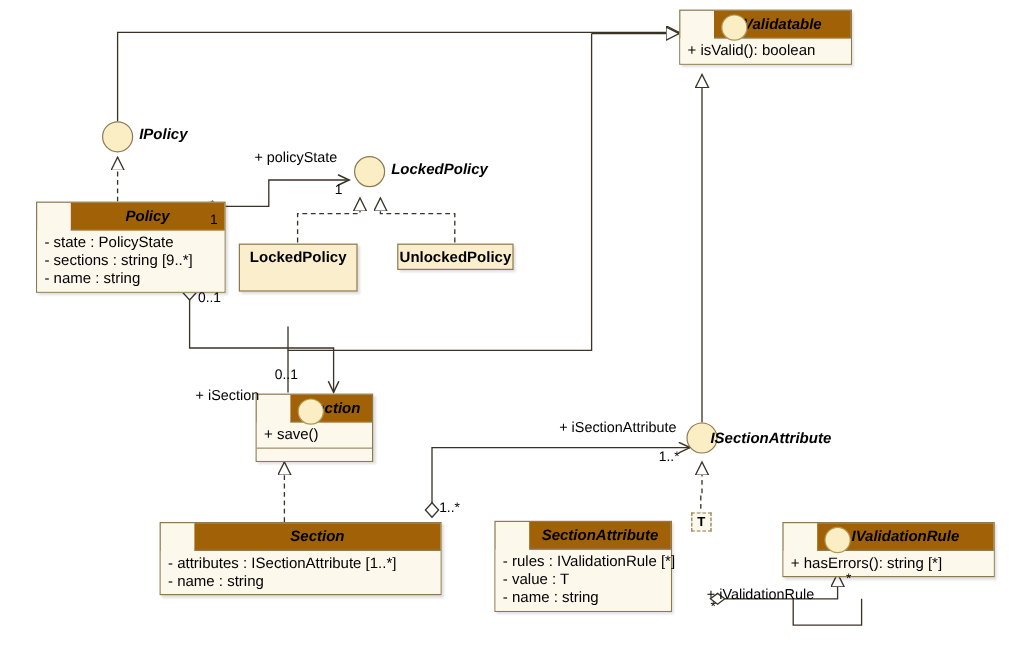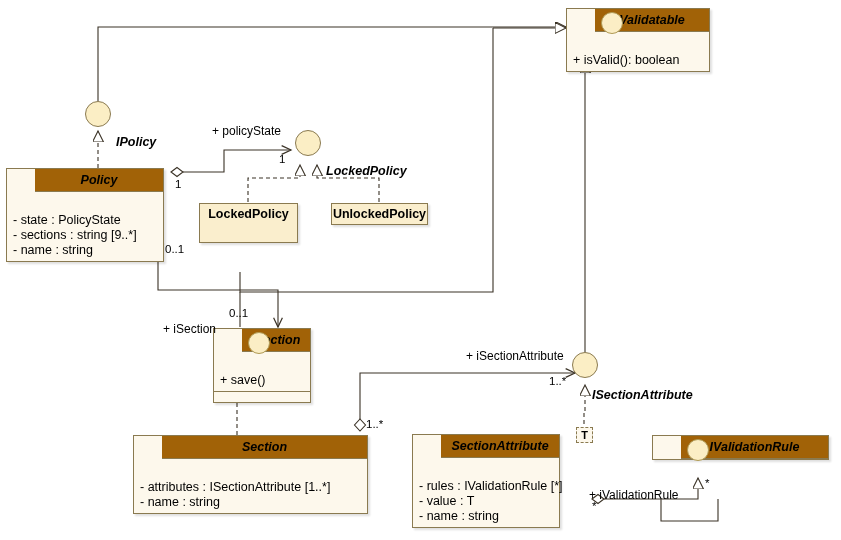--- a/index.html
+++ b/index.html
@@ -6,34 +6,34 @@
   body{width:841px;height:540px;font-family:"Liberation Sans",sans-serif;overflow:hidden;}
   #canvas{position:relative;width:841px;height:540px;background:#fff;}
 
   svg.wires{position:absolute;left:0;top:0;width:841px;height:540px;pointer-events:none;}
 
   .cls{position:absolute;box-sizing:border-box;border:1px solid #8a7a50;
        background:#fdf8ec;box-shadow:2px 2px 2px rgba(0,0,0,.13);}
   .cls .hdr{position:relative;background:#a16207;border-bottom:1px solid #8a7a50;
        text-align:center;font-style:italic;font-weight:bold;font-size:12.5px;color:#000;
        padding:4px 2px 4px 2px;line-height:14px;margin-left:28px;}
-  .cls .sect{padding:21px 6px 3px 6px;font-size:12.5px;line-height:15px;color:#000;background:#fdf8ec;}
+  .cls .sect{padding:3px 6px 3px 6px;font-size:12.5px;line-height:15px;color:#000;background:#fdf8ec;}
   .cls .sect.brd{border-bottom:1px solid #8a7a50;}
   .cls .sect .ln{white-space:pre;}
   .cls .empty{height:10px;background:#fdf8ec;}
 
   .simplebox{position:absolute;box-sizing:border-box;border:1px solid #8a7a50;background:#faeecd;
       box-shadow:2px 2px 2px rgba(0,0,0,.13);text-align:center;font-weight:bold;font-size:12.5px;
       color:#000;line-height:20px;}
 
   .lolli{position:absolute;width:26px;height:26px;border-radius:50%;
       background:#fbeec5;border:1.4px solid #8a7a50;box-sizing:border-box;}
   .lolli-hdr{position:absolute;width:22px;height:22px;border-radius:50%;
       background:#fbeec5;border:1.4px solid #b09a54;box-sizing:border-box;left:6px;top:3px;}
-  .ifname{position:absolute;font-style:italic;font-weight:bold;font-size:12.5px;color:#000;white-space:nowrap;margin-top:30px;}
+  .ifname{position:absolute;font-style:italic;font-weight:bold;font-size:12.5px;color:#000;white-space:nowrap;}
 
   .lbl{position:absolute;font-size:12px;color:#000;white-space:nowrap;line-height:13px;}
   .mult{position:absolute;font-size:11.5px;color:#000;white-space:nowrap;line-height:12px;}
 
   .tparam{position:absolute;box-sizing:border-box;border:1px dashed #8a7a50;background:#fdf8ec;
       font-weight:bold;font-size:11px;text-align:center;line-height:14px;color:#000;}
 </style>
 </head>
 <body>
 
@@ -97,21 +97,21 @@
 
   <div class="lolli" style="left:85px;top:101px;"></div>
   <div class="ifname" style="left:116px;top:105px;">IPolicy</div>
 
   <div class="lolli" style="left:295px;top:130px;"></div>
   <div class="ifname" style="left:326px;top:134px;">LockedPolicy</div>
 
   <div class="lolli" style="left:572px;top:352px;"></div>
   <div class="ifname" style="left:592px;top:358px;">ISectionAttribute</div>
 
-  <div class="cls" style="left:6px;top:168px;width:158px;">
+  <div class="cls" style="left:30px;top:168px;width:158px;">
     <div class="hdr">
       <span>Policy</span>
     </div>
     <div class="sect">
       <div class="ln">- state : PolicyState</div>
       <div class="ln">- sections : string [9..*]</div>
       <div class="ln">- name : string</div>
     </div>
   </div>
 
@@ -155,20 +155,23 @@
   </div>
   <div class="tparam" style="left:576px;top:427px;width:17px;height:16px;">
     <span>T</span>
   </div>
 
   <div class="cls" style="left:652px;top:435px;width:177px;">
     <div class="hdr">
       <span class="lolli-hdr"></span>
       <span>IValidationRule</span>
     </div>
+    <div class="sect">
+      <div class="ln">+ hasErrors(): string [*]</div>
+    </div>
   </div>
 
   <div class="lbl" style="left:212px;top:125px;">+ policyState</div>
   <div class="lbl" style="left:163px;top:323px;">+ iSection</div>
   <div class="lbl" style="left:466px;top:350px;">+ iSectionAttribute</div>
   <div class="lbl" style="left:589px;top:489px;">+ iValidationRule</div>
 
   <div class="mult" style="left:175px;top:178px;">1</div>
   <div class="mult" style="left:279px;top:153px;">1</div>
   <div class="mult" style="left:165px;top:243px;">0..1</div>

